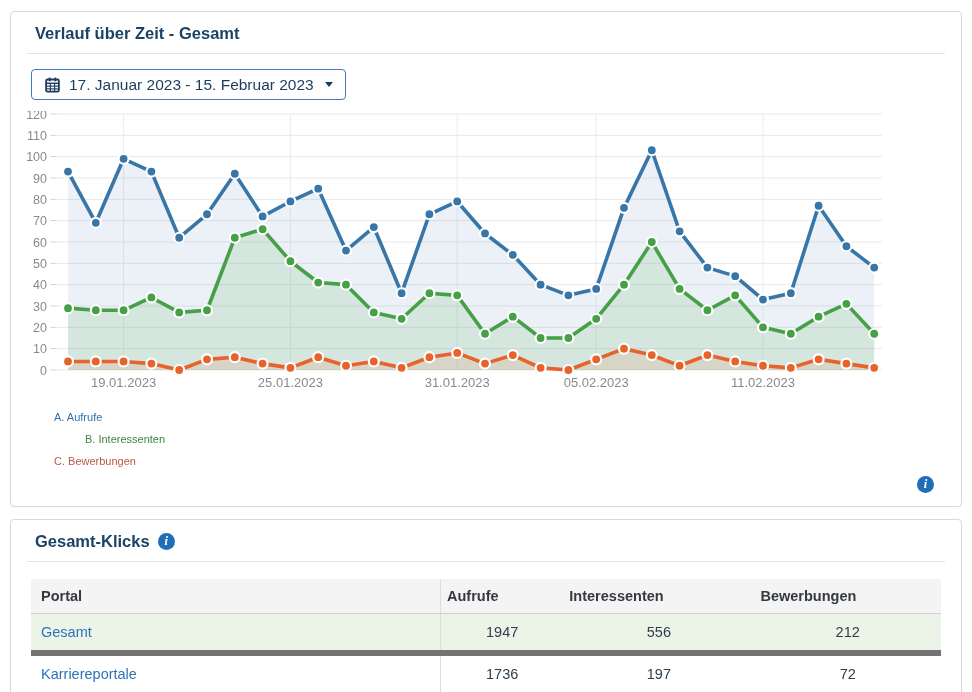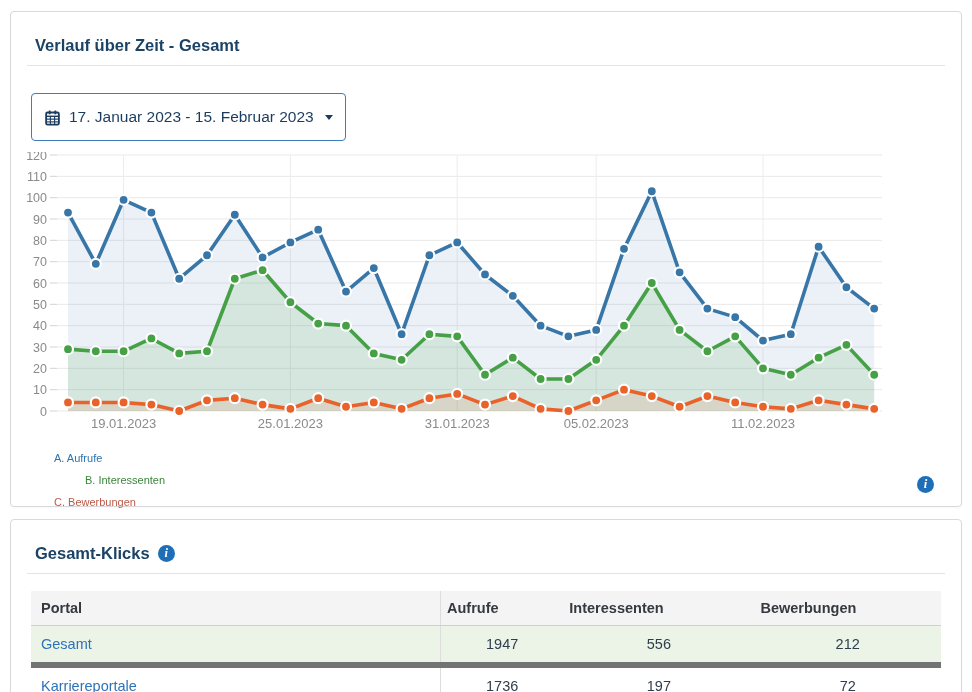--- a/index.html
+++ b/index.html
@@ -9,27 +9,27 @@
     position:relative;
   }
   .card{
     position:absolute;left:10px;width:950px;background:#fff;
     border:1px solid #d9d9dd;border-radius:4px;
     box-shadow:0 1px 2px rgba(0,0,0,0.03);
   }
   #card-chart{top:11px;height:494px;}
   #card-table{top:519px;height:310px;}
   .card-title{
-    margin:12px 16px;padding:12px 8px 10px;border-bottom:1px solid #e3e3e6;
+    margin:0 16px;padding:12px 8px 10px;border-bottom:1px solid #e3e3e6;
     font-size:16.5px;font-weight:bold;color:#1b4365;line-height:19px;
     display:flex;align-items:center;gap:8px;
   }
   .date-btn{
     margin:15px 0 0 20px;display:inline-flex;align-items:center;gap:8px;
-    height:48px;padding:0 12px;background:#fff;border:1px solid #3f7dbd;
+    height:31px;padding:0 12px;background:#fff;border:1px solid #3f7dbd;
     border-radius:4px;font-family:inherit;font-size:15.5px;color:#1b3c5e;
     cursor:pointer;
   }
   .caret{
     width:0;height:0;border-left:4.5px solid transparent;
     border-right:4.5px solid transparent;border-top:5.5px solid #1b3c5e;
     margin-left:3px;
   }
   #chart{margin:11px 0 0 10px;height:288px;}
   .legend{

